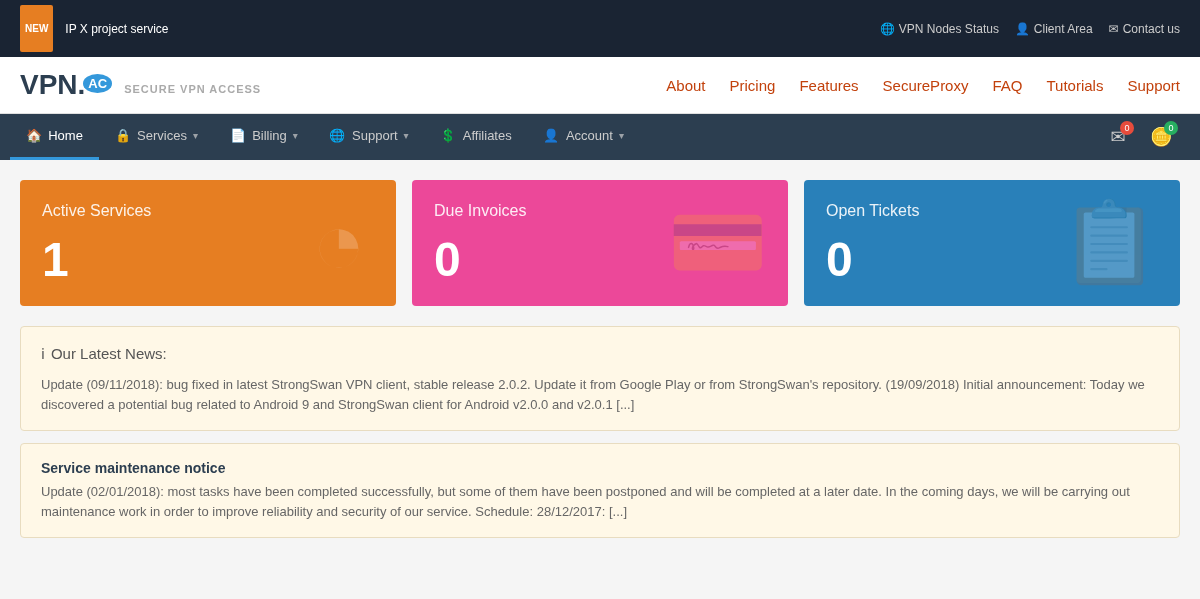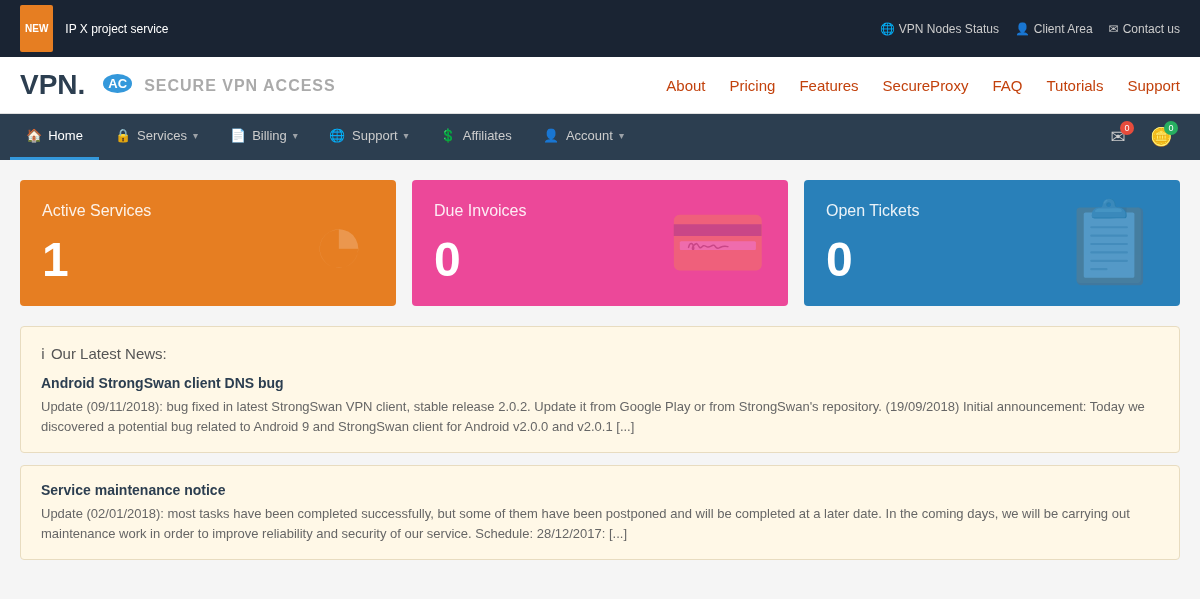--- a/index.html
+++ b/index.html
@@ -42,24 +42,23 @@
       align-items: center;
       gap: 6px;
     }
     .logo-text {
       font-size: 28px;
       font-weight: bold;
       color: #2c3e50;
     }
     .logo-text span {
       color: #3498db;
-      margin-left: 20px;
     }
     .logo-subtitle {
-      font-size: 16px;
+      font-size: 11px;
       color: #aaa;
       font-weight: bold;
       letter-spacing: 1px;
       margin-left: 4px;
       align-self: flex-end;
       margin-bottom: 6px;
     }
     .main-nav {
       display: flex;
       gap: 24px;
@@ -280,23 +279,20 @@
       <div class="card-number">0</div>
       <div class="card-bg-icon">📋</div>
     </div>
   </div>
 
   <div class="news-section">
     <div class="news-header">
       <span>ℹ</span>
       <span>Our Latest News:</span>
     </div>
-    <div class="news-title">
-      <a href="#" style="color:#2c3e50;text-decoration:none;">Android StrongSwan client DNS bug</a>
-    </div>
     <div class="news-content">Update (09/11/2018):  bug fixed in latest StrongSwan VPN client, stable release 2.0.2. Update it from Google Play or from StrongSwan's repository. (19/09/2018) Initial announcement: Today we discovered a potential bug related to Android 9 and StrongSwan client for Android v2.0.0 and v2.0.1 [...]</div>
   </div>
 
   <div class="news-section">
     <div class="news-title">
       <a href="#" style="color:#2c3e50;text-decoration:none;">Service maintenance notice</a>
     </div>
     <div class="news-content">Update (02/01/2018): most tasks have been completed successfully, but some of them have been postponed and will be completed at a later date. In the coming days, we will be carrying out maintenance work in order to improve reliability and security of our service. Schedule: 28/12/2017: [...]</div>
   </div>
 </div>

